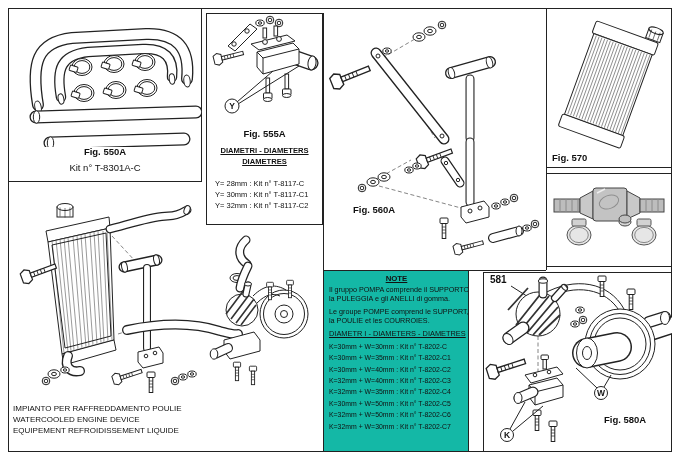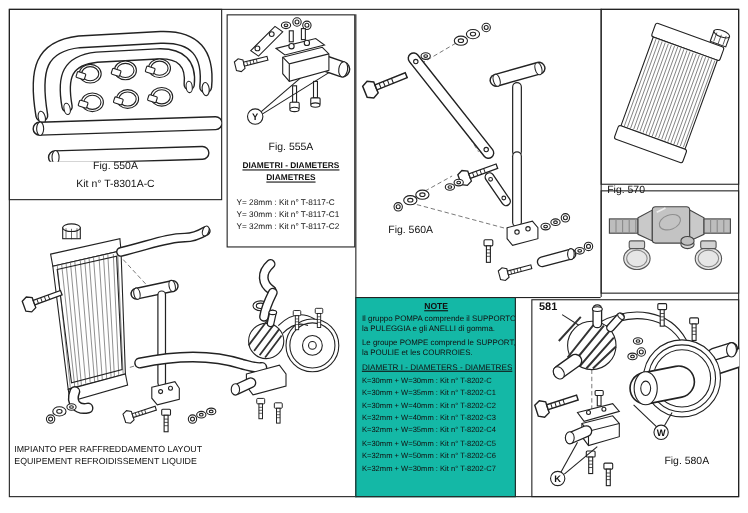--- a/index.html
+++ b/index.html
@@ -3,21 +3,21 @@
 <meta charset="utf-8">
 <style>
   html,body{margin:0;padding:0;background:#fff;}
   #page{position:relative;width:680px;height:466px;background:#fff;overflow:hidden;
         font-family:"Liberation Sans",sans-serif;color:#111;}
   .panel{position:absolute;border:1.4px solid #222;box-sizing:border-box;}
   .vline{position:absolute;width:1.4px;background:#222;}
   .hline{position:absolute;height:1.4px;background:#222;}
   .abs{position:absolute;}
   .ctr{text-align:center;}
-  .figlbl{position:absolute;font-weight:normal;font-size:9.5px;white-space:nowrap;}
+  .figlbl{position:absolute;font-weight:bold;font-size:9.5px;white-space:nowrap;}
   .kitlbl{position:absolute;font-size:9.5px;white-space:nowrap;}
   .diamt{position:absolute;font-weight:bold;font-size:7.6px;text-decoration:underline;white-space:nowrap;text-align:center;}
   .yopt{font-size:7.5px;line-height:11.2px;white-space:nowrap;}
   #notebox{padding:3px 4px 16px 5px;overflow:hidden;background:#14b8a6;}
   .note-title{text-align:center;text-decoration:underline;font-size:7.8px;font-weight:bold;margin:0 0 2px 0;}
   .note-para{font-size:7.2px;line-height:9.2px;margin:0 0 3.5px 0;white-space:nowrap;}
   .diam-hdr{font-size:7.4px;text-decoration:underline;margin:1px 0 3px 0;white-space:nowrap;}
   .kopt{font-size:6.9px;line-height:11.4px;white-space:nowrap;}
   .caption{position:absolute;font-size:8px;line-height:11px;white-space:nowrap;}
   .partnum{position:absolute;font-weight:bold;font-size:10px;}
@@ -200,21 +200,21 @@
     <g transform="rotate(20 60 80)">
       <rect x="80" y="9" width="15" height="10" class="fw"></rect>
       <ellipse cx="87.5" cy="9" rx="7.5" ry="3" class="fw"></ellipse>
       <path d="M83 9.5V18M87.5 10V19M92 9.5V18" stroke="#222" stroke-width=".6"></path>
       <rect x="28" y="20" width="66" height="13" rx="2" class="fw"></rect>
       <rect x="30" y="33" width="62" height="86" class="fw"></rect>
       <path class="fin" d="M33 34V118M36 34V118M39 34V118M42 34V118M45 34V118M48 34V118M51 34V118M54 34V118M57 34V118M60 34V118M63 34V118M66 34V118M69 34V118M72 34V118M75 34V118M78 34V118M81 34V118M84 34V118M87 34V118M90 34V118"></path>
       <rect x="28" y="119" width="66" height="13" rx="2" class="fw"></rect>
     </g>
   </svg>
-  <div class="figlbl" style="left:552px;top:167px">Fig. 570</div>
+  <div class="figlbl" style="left:552px;top:152px">Fig. 570</div>
 
   <svg class="abs" style="left:546px;top:173px" width="126" height="92" viewBox="0 0 126 92">
     <rect x="8" y="26" width="26" height="13" fill="#bdbdbd" stroke="#444"></rect>
     <path d="M14 26v13M20 26v13M26 26v13M32 26v13" stroke="#8a8a8a"></path>
     <polygon points="34,25 47,18 47,46 34,40" fill="#c9c9c9" stroke="#444"></polygon>
     <rect x="47" y="15" width="34" height="33" rx="3" fill="#c3c3c3" stroke="#444"></rect>
     <ellipse cx="63" cy="29" rx="10" ry="6.5" fill="none" stroke="#8f8f8f" transform="rotate(-20 63 29)"></ellipse>
     <path d="M51 20 L59 16" stroke="#efefef" stroke-width="1.5"></path>
     <polygon points="81,18 94,25 94,40 81,46" fill="#c9c9c9" stroke="#444"></polygon>
     <rect x="94" y="26" width="24" height="13" fill="#bdbdbd" stroke="#444"></rect>
@@ -377,17 +377,18 @@
         <use href="#d-boltv" transform="scale(.9)"></use>
       </g>
     <g transform="translate(243 184)">
         <use href="#d-boltv" transform="scale(.9)"></use>
       </g>
     <use href="#d-washer-sm" x="173" y="193"></use>
       <use href="#d-washer-sm" x="182" y="190"></use>
       <use href="#d-nut" x="165" y="197"></use>
   </svg>
   <div class="caption" style="left:13px;top:403px">
-    <div>IMPIANTO PER RAFFREDDAMENTO LAYOUT</div>
+    <div>IMPIANTO PER RAFFREDDAMENTO POULIE</div>
+    <div>WATERCOOLED ENGINE DEVICE</div>
     <div>EQUIPEMENT REFROIDISSEMENT LIQUIDE</div>
   </div>
 
 </div>
 
 </body></html>

